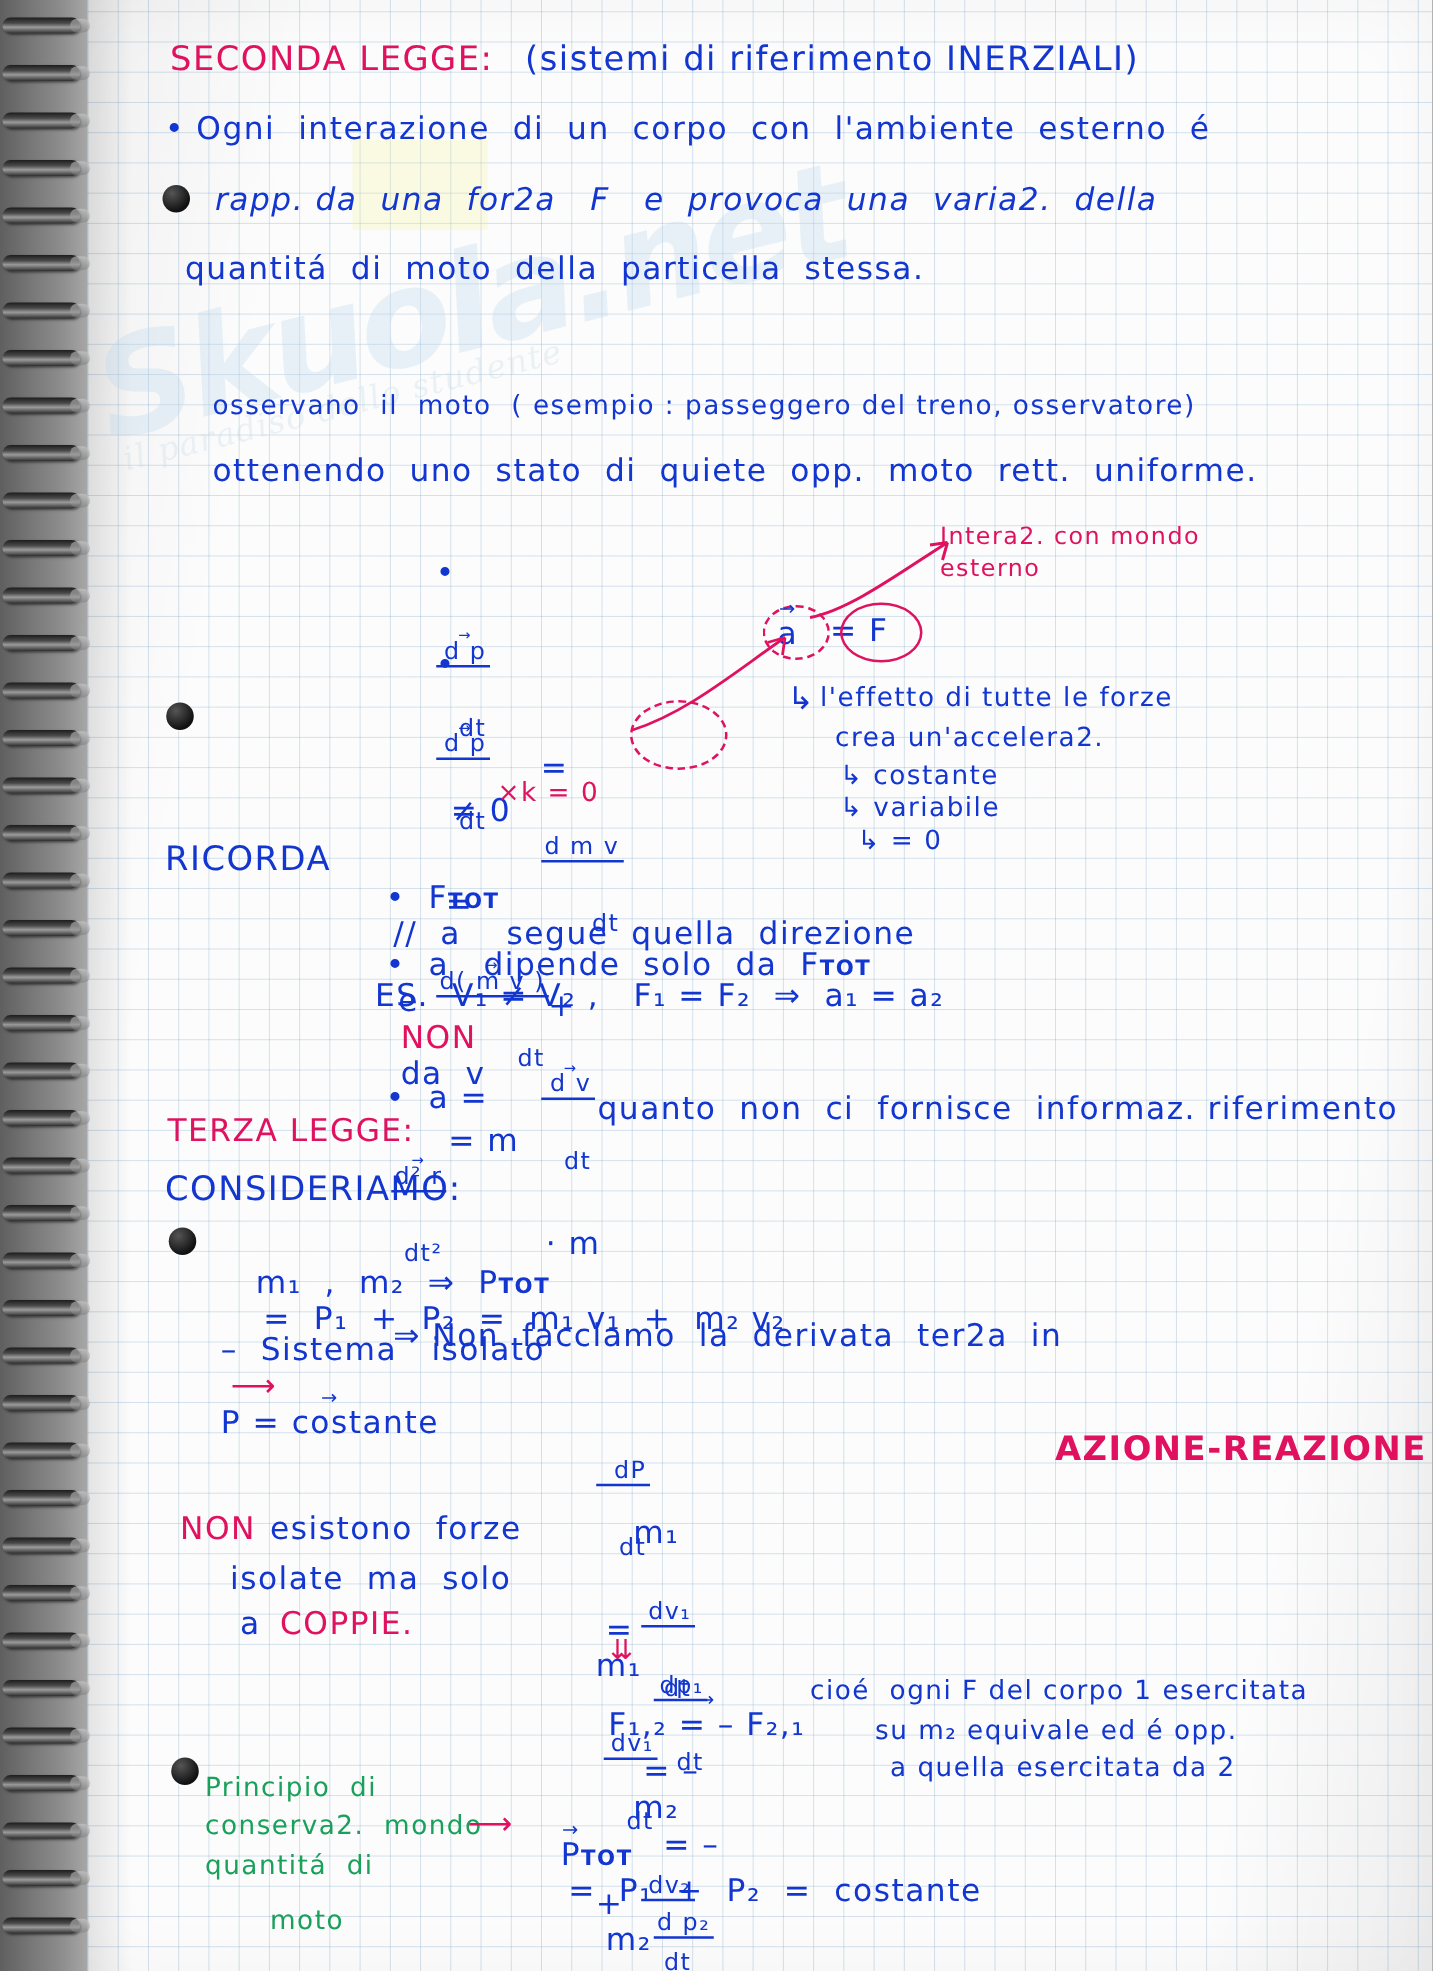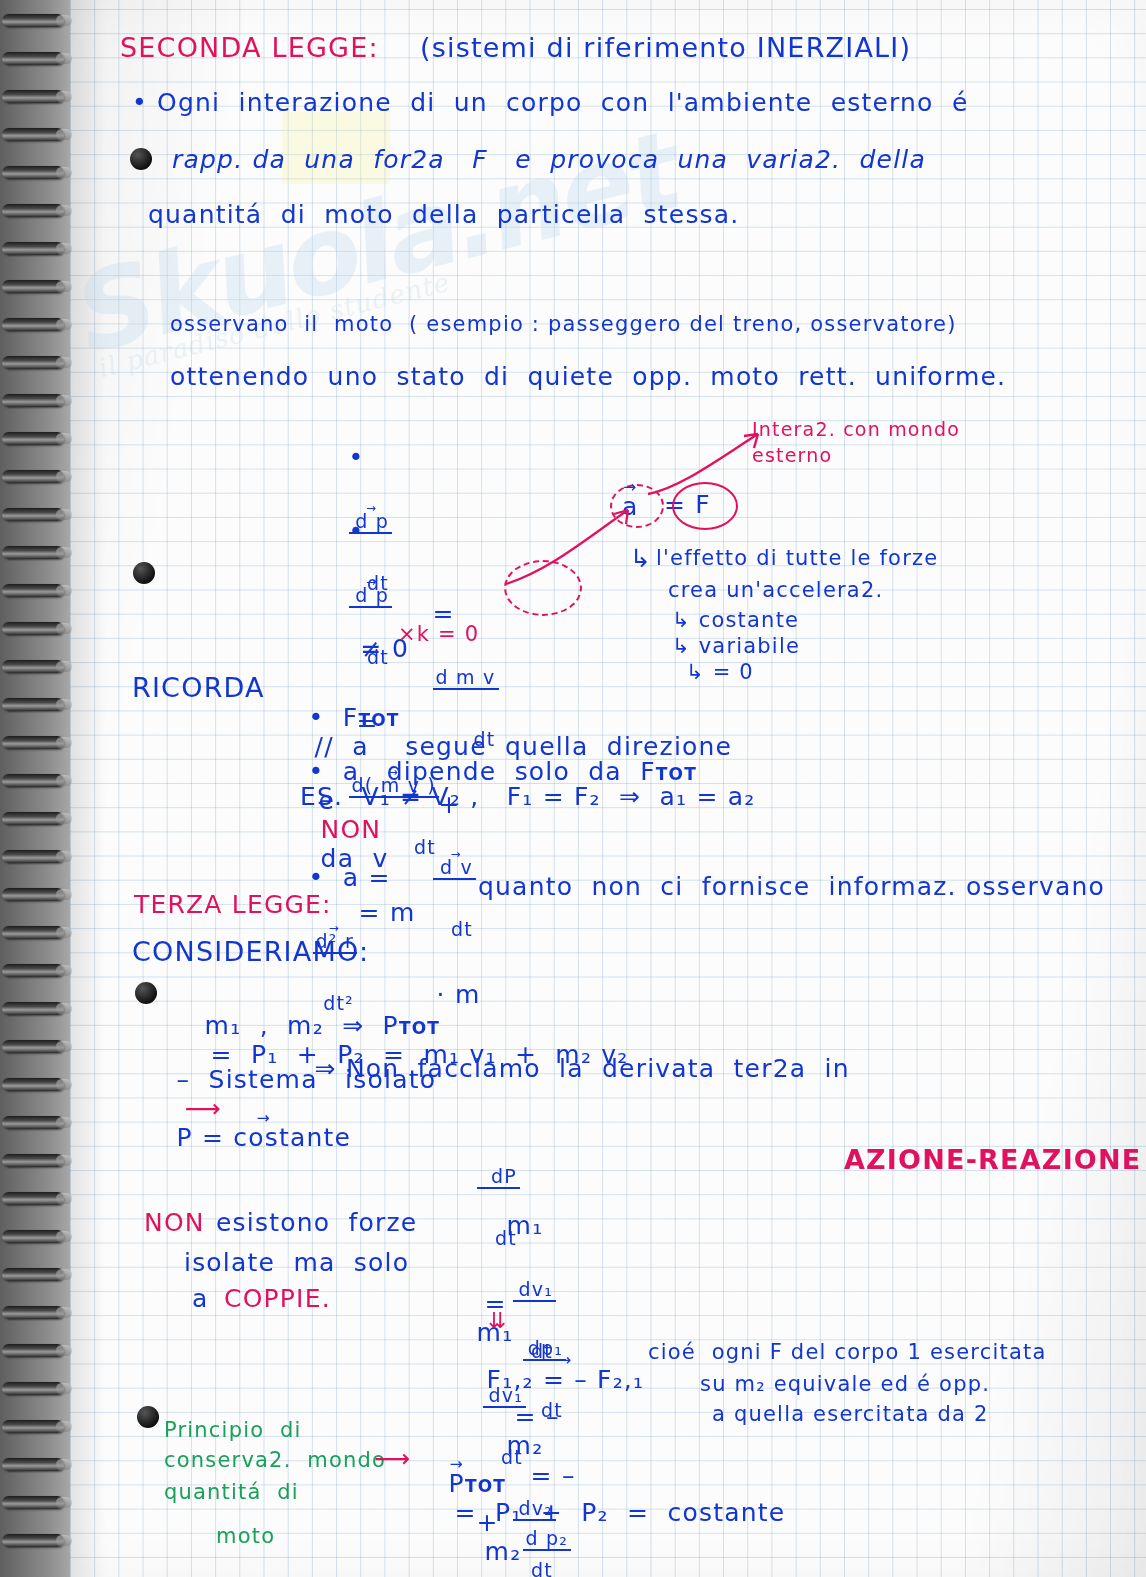--- a/index.html
+++ b/index.html
@@ -154,21 +154,21 @@
   <div class="hole" style="left:133px;top:562px"></div>
   <div class="hole" style="left:135px;top:982px"></div>
   <div class="hole" style="left:137px;top:1406px"></div>
 
   <div class="wm">
     <div class="yellow"></div>
     <div class="big">Skuola.net</div>
     <div class="sub">il paradiso dello studente</div>
   </div>
 
-  <div class="hw red lg" style="left:120px;top:32px;">SECONDA LEGGE:</div>
+  <div class="hw red lg" style="left:136px;top:32px;">SECONDA LEGGE:</div>
   <div class="hw blue lg" style="left:420px;top:32px;">(sistemi di riferimento INERZIALI)</div>
 
   <div class="hw blue" style="left:132px;top:88px;">• Ogni  interazione  di  un  corpo  con  l'ambiente  esterno  é</div>
   <div class="hw blue" style="left:172px;top:145px;font-style:italic;">rapp. da  una  for2a   F   e  provoca  una  varia2.  della</div>
   <div class="hw blue" style="left:148px;top:200px;">quantitá  di  moto  della  particella  stessa.</div>
 
   <div class="hw blue sm" style="left:170px;top:312px;">osservano  il  moto  ( esempio : passeggero del treno, osservatore)</div>
   <div class="hw blue" style="left:170px;top:362px;">ottenendo  uno  stato  di  quiete  opp.  moto  rett.  uniforme.</div>
 
   <div class="hw blue" style="left:312px;top:414px;">
@@ -246,21 +246,21 @@
   </div>
   <div class="hw blue" style="left:300px;top:782px;">ES.  V₁ ≠ V₂ ,   F₁ = F₂  ⇒  a₁ = a₂</div>
   <div class="hw blue" style="left:272px;top:834px;">
     <span>•  a =</span>
     <span class="frac" style="margin:0 4px">
       <span class="num"><span class="vec">d² r</span></span>
       <span class="den">dt²</span>
     </span>
     <span style="margin-left:6px">⇒ Non  facciamo  la  derivata  ter2a  in</span>
   </div>
-  <div class="hw blue" style="left:478px;top:872px;">quanto  non  ci  fornisce  informaz. osservano</div>
+  <div class="hw blue" style="left:478px;top:872px;">quanto  non  ci  fornisce  informaz. riferimento</div>
 
   <div class="hw red" style="left:134px;top:890px;">TERZA LEGGE:</div>
   <div class="hw blue lg" style="left:132px;top:936px;">CONSIDERIAMO:</div>
 
   <div class="hw blue" style="left:140px;top:1036px;">
     <span>–  Sistema   isolato</span>
     <span class="red" style="margin:0 8px">⟶</span>
     <span class="vec">P = costante</span>
   </div>
 

